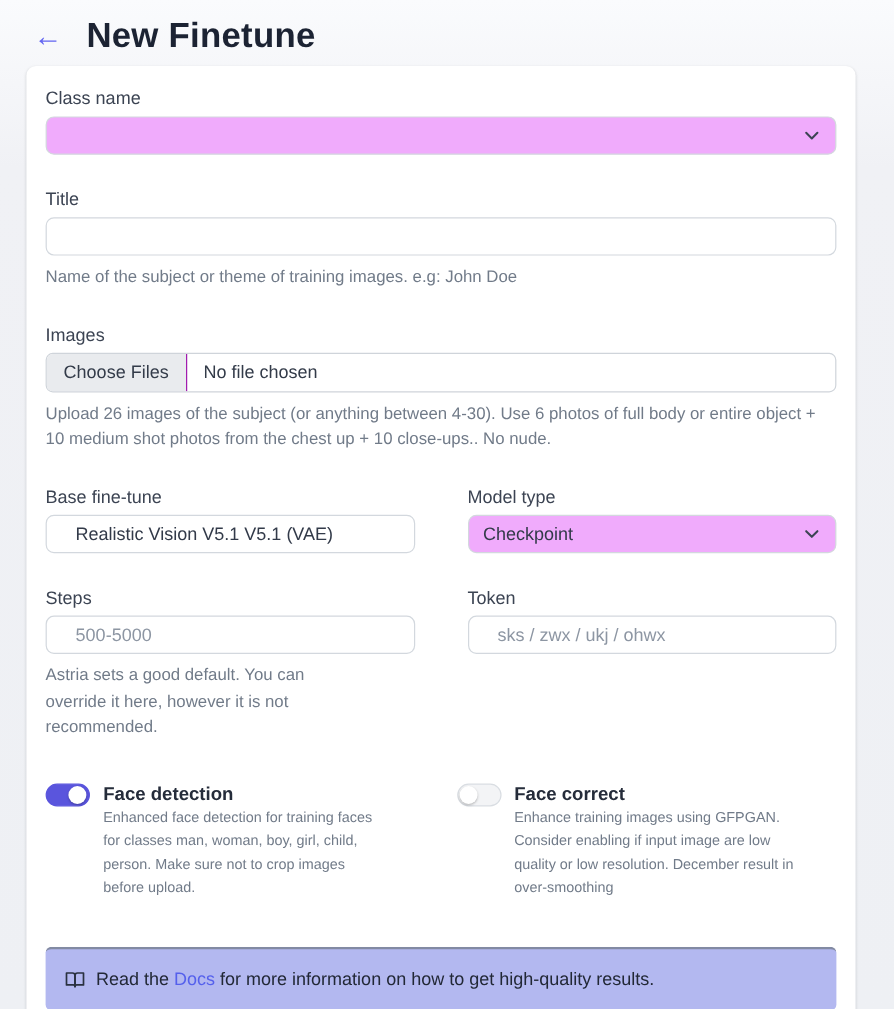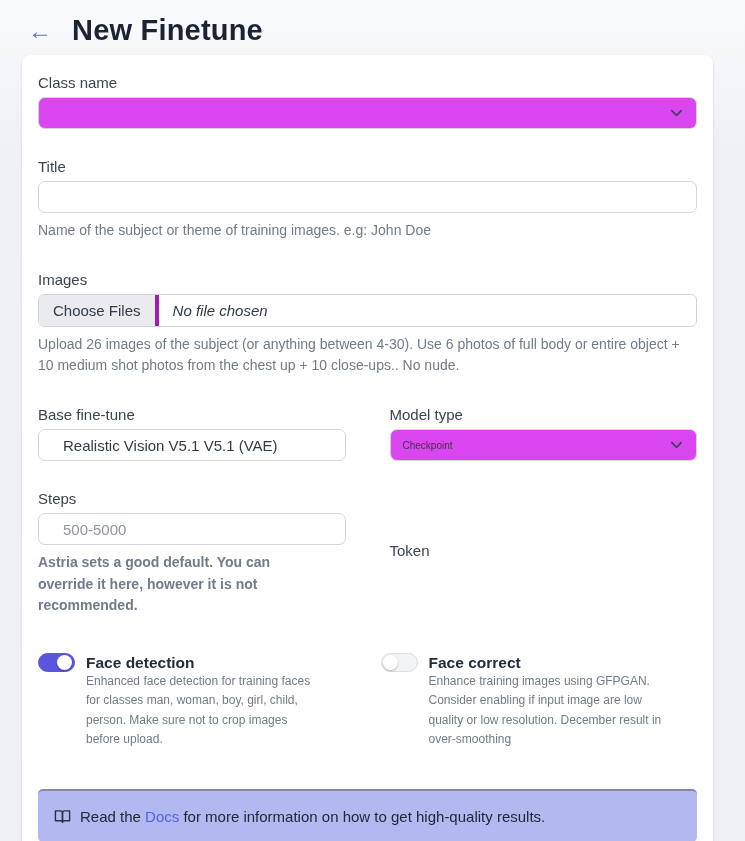--- a/index.html
+++ b/index.html
@@ -39,43 +39,43 @@
     background: #fff; outline: none;
   }
   .text-input::placeholder { color: #8d96a3; }
   .hint {
     font-size: 14px; color: #717b89; margin-top: 7px; line-height: 1.55;
   }
   .field { margin-bottom: 29px; }
   .select-box {
     position: relative; width: 100%; height: 32px;
     border: 1px solid #d3d8de; border-radius: 7px;
-    background: #d946ef; cursor: pointer;
+    background: #f0abfc; cursor: pointer;
     display: flex; align-items: center;
-    padding: 0 34px 0 12px; font-size: 10px; color: #323a49;
+    padding: 0 34px 0 12px; font-size: 15px; color: #323a49;
   }
   .select-box .chevron {
     position: absolute; right: 12px; top: 50%; transform: translateY(-50%);
     width: 15px; height: 15px;
   }
   .file-input {
     display: flex; align-items: stretch; width: 100%; height: 33px;
     border: 1px solid #cfd4da; border-radius: 6px; overflow: hidden;
     background: #fff; cursor: pointer;
   }
   .choose-files-btn {
-    background: #e9ebee; border: none; border-right: 4px solid #a21caf;
+    background: #e9ebee; border: none; border-right: 1px solid #a21caf;
     padding: 4px 14px; font-size: 15px; color: #333b49;
     font-family: "Liberation Sans", sans-serif; cursor: pointer;
   }
   .file-status {
     display: flex; align-items: center; padding-left: 14px;
-    font-size: 15px; color: #333b49; font-style: italic;
+    font-size: 15px; color: #333b49;
   }
-  .row-2col { display: flex; gap: 44px; margin-bottom: 29px; align-items: center; }
+  .row-2col { display: flex; gap: 44px; margin-bottom: 29px; }
   .row-2col .col { flex: 1 1 0; min-width: 0; }
   .toggles-row { display: flex; gap: 26px; margin: 36px 0 40px 0; }
   .toggle-field { flex: 1 1 0; }
   .toggle-head { display: flex; align-items: center; gap: 11px; }
   .toggle {
     width: 37px; height: 19px; border-radius: 10px; position: relative;
     cursor: pointer; flex: 0 0 auto;
     background: #f3f4f6; border: 1px solid #d9dde2;
   }
   .toggle .knob {
@@ -149,24 +149,25 @@
           <path d="M3 5.5l5 5 5-5" stroke="#3c4453" stroke-width="1.8" fill="none" stroke-linecap="round" stroke-linejoin="round"></path>
         </svg>
       </div>
     </div>
   </div>
 
   <div class="row-2col" style="margin-bottom: 0;">
     <div class="col">
       <label class="field-label">Steps</label>
       <input class="text-input" type="text" placeholder="500-5000" style="">
-      <div class="hint" style="padding-right: 40px; font-weight: bold;">Astria sets a good default. You can override it here, however it is not recommended.</div>
+      <div class="hint" style="padding-right: 40px;">Astria sets a good default. You can override it here, however it is not recommended.</div>
     </div>
     <div class="col">
       <label class="field-label">Token</label>
+      <input class="text-input" type="text" placeholder="sks / zwx / ukj / ohwx" style="">
     </div>
   </div>
 
   <div class="toggles-row">
     <div class="toggle-field">
       <div class="toggle-head">
         <div class="toggle on">
           <div class="knob"></div>
         </div>
         <span class="toggle-label">Face detection</span>

